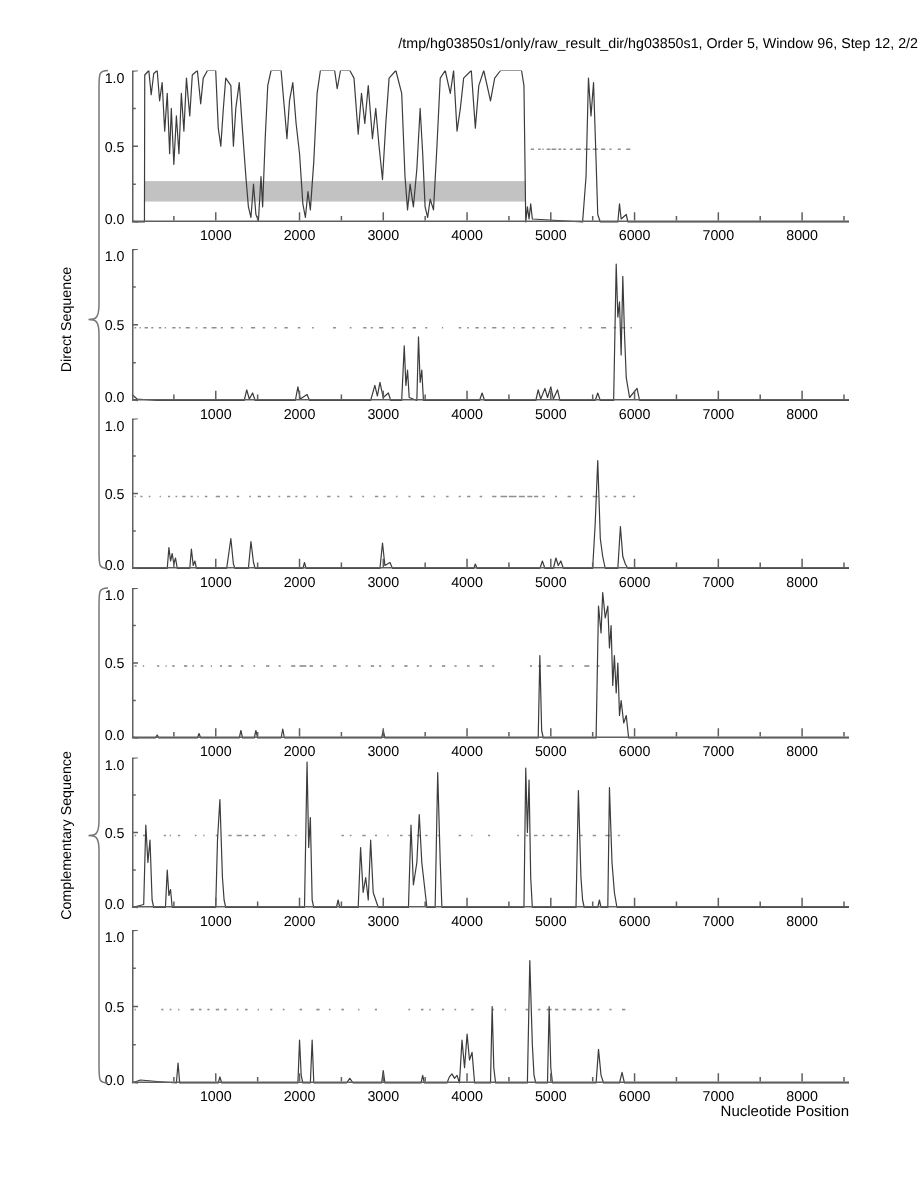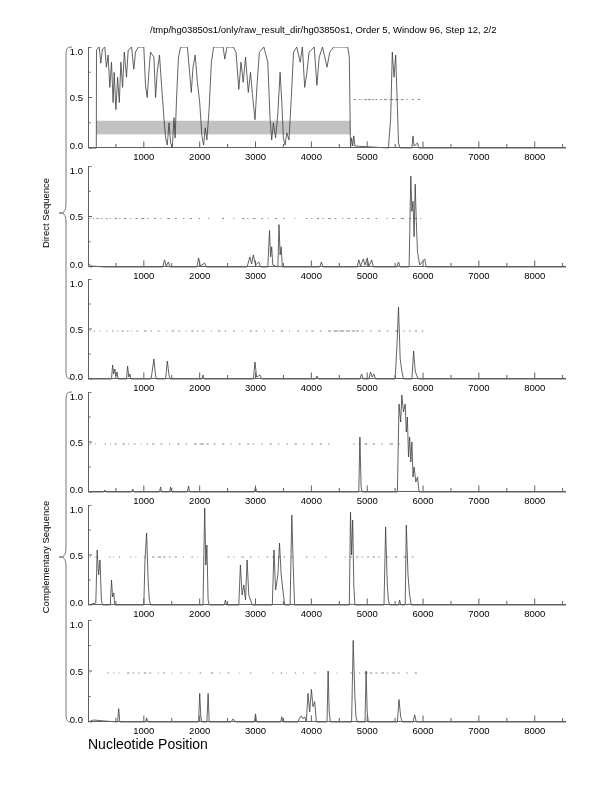--- a/index.html
+++ b/index.html
@@ -1,20 +1,20 @@
 <!DOCTYPE html>
 <html><head>
 <meta charset="utf-8">
 <style>
   html,body{margin:0;padding:0;background:#fff;}
   .page{position:relative;width:612px;height:792px;background:#ffffff;overflow:hidden;
         font-family:"Liberation Sans",sans-serif;color:#000;}
-  .title{position:absolute;top:24px;left:150px;width:462px;text-align:left;
+  .title{position:absolute;top:24px;left:150px;width:462px;text-align:right;
          font-size:9.5px;letter-spacing:0px;}
-  .xlabel{position:absolute;top:736px;left:88px;width:478px;text-align:left;font-size:14px;}
+  .xlabel{position:absolute;top:736px;left:88px;width:478px;text-align:right;font-size:10px;}
   .glabel{position:absolute;transform:translate(-50%,-50%) rotate(-90deg);
           transform-origin:center center;font-size:9.5px;white-space:nowrap;}
   #glabel-direct{left:45px;top:213px;}
   #glabel-comp{left:45px;top:557px;}
   svg.panel{position:absolute;left:0;}
   svg.braces{position:absolute;left:0;top:0;pointer-events:none;}
 </style>
 </head>
 <body>
 

